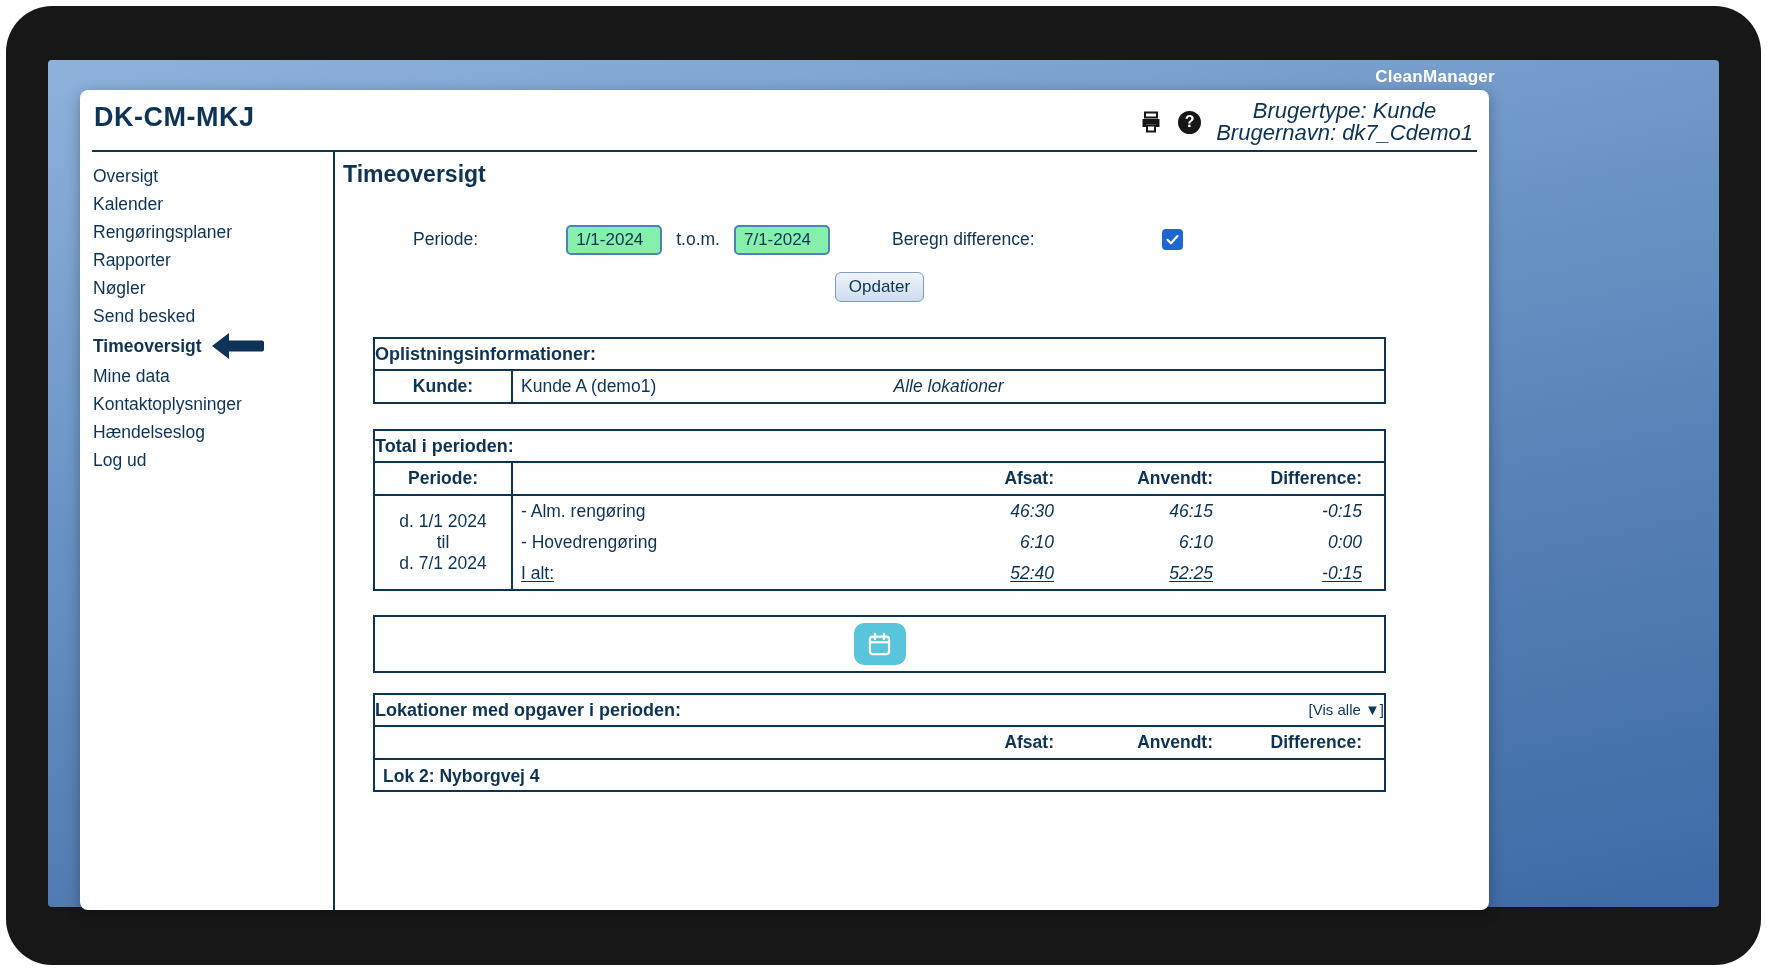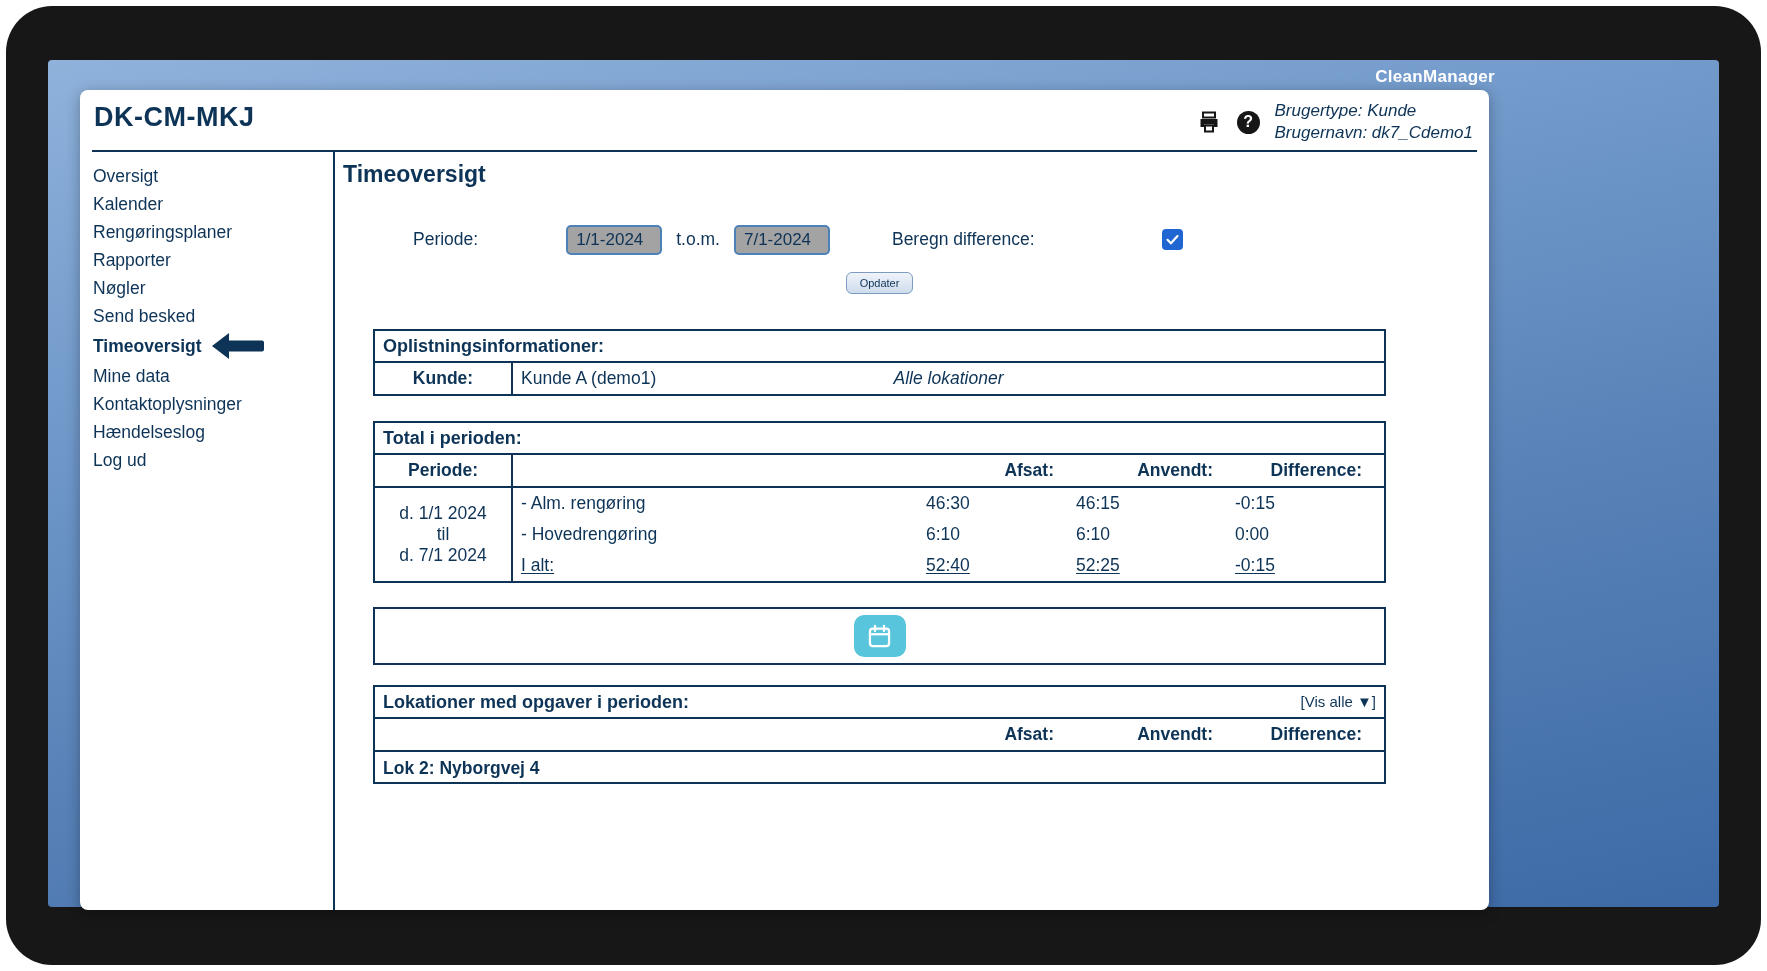--- a/index.html
+++ b/index.html
@@ -33,72 +33,72 @@
     box-shadow:0 3px 14px rgba(0,0,0,.3);
   }
   
   .card-header{display:flex;justify-content:space-between;align-items:flex-start;padding:10px 16px 0 14px;}
   .app-title{font-size:27px;font-weight:bold;letter-spacing:.5px;line-height:34px;}
   .header-right{display:flex;align-items:center;gap:14px;}
   .hicon{width:25px;height:25px;display:flex;align-items:center;justify-content:center;cursor:pointer;}
   .hicon svg{display:block;}
   .help-circle{width:23px;height:23px;border-radius:50%;background:#161616;color:#fff;font-weight:bold;
     font-size:16px;display:flex;align-items:center;justify-content:center;}
-  .user-info{text-align:left;font-style:italic;font-size:17px;line-height:22px;}
+  .user-info{text-align:center;font-style:italic;font-size:22px;line-height:22px;}
   .hdr-rule{border-top:2px solid var(--navy);margin:6px 12px 0;}
   
   .card-body{flex:1;display:flex;overflow:hidden;}
   .sidebar{width:255px;border-right:2px solid var(--navy);padding:10px 0 0 13px;font-size:17.5px;}
   .side-item{padding:3px 0;line-height:22px;white-space:nowrap;cursor:pointer;}
   .side-item.active{font-weight:bold;display:flex;align-items:center;gap:10px;}
   .arrow-icon svg{display:block;}
   .main{flex:1;padding:6px 14px 0 8px;overflow:hidden;}
   .section-title{font-size:23px;font-weight:bold;margin:2px 0 0;line-height:28px;}
   .content-col{width:1013px;margin-left:30px;}
   
   .filter-row{display:flex;align-items:center;margin-top:36px;height:31px;font-size:17.5px;}
   .lbl-periode{margin-left:40px;}
   .inp{width:96px;height:30px;border:2px solid #4d82b8;border-radius:5px;
-    font-family:"Liberation Sans",sans-serif;font-size:17px;color:var(--navy);padding:0 8px;outline:none;background:#a3a3a3;}
+    font-family:"Liberation Sans",sans-serif;font-size:17px;color:var(--navy);padding:0 8px;outline:none;background:#86efac;}
   .inp-from{margin-left:88px;}
   .lbl-tom{margin-left:14px;}
   .inp-to{margin-left:14px;}
   .lbl-beregn{margin-left:62px;}
   .checkbox{margin-left:127px;width:21px;height:21px;border-radius:4px;background:var(--chk);
     display:flex;align-items:center;justify-content:center;cursor:pointer;}
   .button-row{text-align:center;margin-top:17px;}
-  .btn-opdater{font-family:"Liberation Sans",sans-serif;font-size:11px;color:var(--navy);
+  .btn-opdater{font-family:"Liberation Sans",sans-serif;font-size:17px;color:var(--navy);
     padding:4px 13px;border:1px solid #7c9cc2;border-radius:6px;
     background:linear-gradient(#f0f4fa,#cedcec);cursor:pointer;}
   
   .tbl{border:2px solid var(--navy);font-size:17.5px;}
   .tbl-info{margin-top:35px;}
   .tbl-total{margin-top:25px;}
   .tbl-loc{margin-top:20px;}
-  .tbl-title{font-size:18px;font-weight:bold;padding:5px 8px;border-bottom:2px solid var(--navy);
+  .tbl-title{font-size:18px;font-weight:bold;padding:5px 0;border-bottom:2px solid var(--navy);
     display:flex;justify-content:space-between;align-items:center;line-height:20px;}
   .vis-alle{font-weight:normal;font-size:15px;cursor:pointer;}
   .t-lblcol{width:138px;border-right:2px solid var(--navy);text-align:center;font-weight:bold;padding:5px 4px;}
   .t1-row{display:flex;border-bottom:2px solid var(--navy);}
   .t1-row:last-child{border-bottom:none;}
   .t1-value{flex:1;padding:5px 8px;position:relative;}
   .t1-extra{position:absolute;left:50%;top:5px;transform:translateX(-50%);font-style:italic;white-space:nowrap;}
   .cols-hdr{display:flex;border-bottom:2px solid var(--navy);font-weight:bold;}
   .col-desc{flex:1;}
   .col-afsat{width:150px;}
   .col-anvendt{width:159px;}
   .col-diff{width:149px;}
   .num{text-align:right;padding:5px 22px 5px 0;}
   .t2-body{display:flex;}
   .t2-period{width:138px;border-right:2px solid var(--navy);display:flex;flex-direction:column;
     align-items:center;justify-content:center;line-height:21px;}
   .t2-rows{flex:1;}
   .t2-row{display:flex;align-items:center;height:31px;}
   .r-desc{flex:1;padding-left:8px;}
-  .r-num{padding-right:22px;}
+  .r-num{text-align:right;padding-right:22px;font-style:italic;}
   .ul{text-decoration:underline;text-underline-offset:2px;}
   .calbox{border:2px solid var(--navy);margin-top:24px;height:58px;
     display:flex;align-items:center;justify-content:center;}
   .cal-btn{width:52px;height:42px;border-radius:10px;background:var(--cyan);border:none;
     display:flex;align-items:center;justify-content:center;cursor:pointer;}
   .t3-partial{font-weight:bold;padding:6px 0 0 8px;height:30px;}
 </style>
 </head>
 <body>
 

